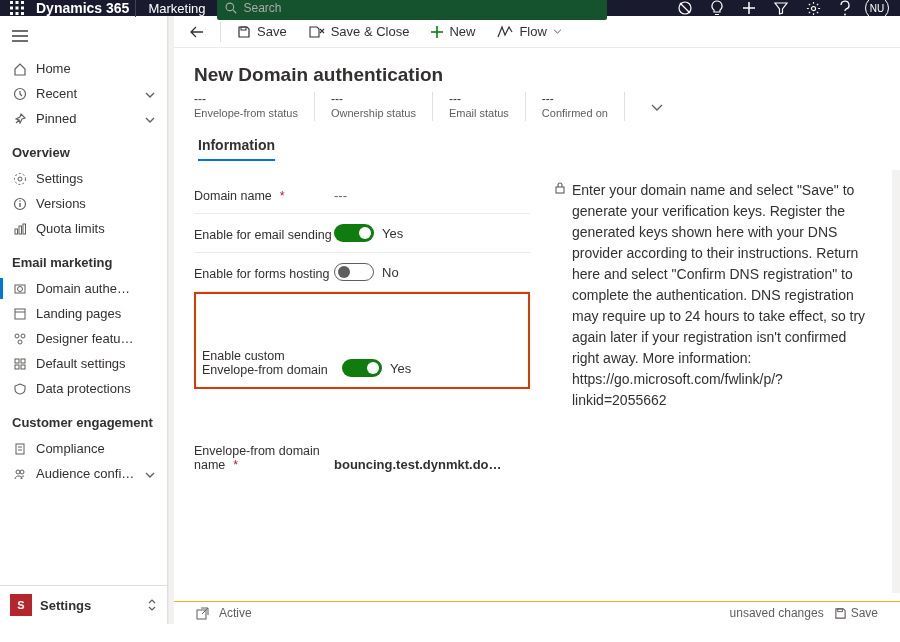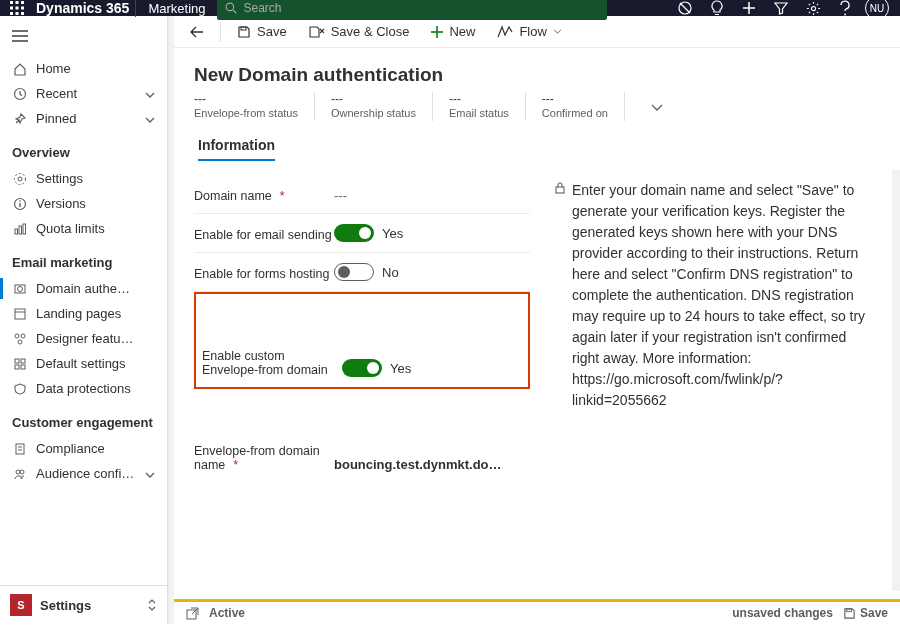--- a/index.html
+++ b/index.html
@@ -67,21 +67,21 @@
   .toggle { width:40px; height:18px; border-radius:10px; position:relative; }
   .toggle.on { background:#107c10; }
   .toggle.off { background:#fff; border:1px solid #605e5c; }
   .knob { position:absolute; width:12px; height:12px; border-radius:50%; top:3px; }
   .toggle.on .knob { background:#fff; right:3px; }
   .toggle.off .knob { background:#605e5c; left:3px; top:2px; }
 
   .red-box { border:2px solid #d83b01; padding:4px 0; }
   .red-box .form-row { border-bottom:none; padding:6px 6px; }
 
-  .footer { display:flex; align-items:center; gap:10px; border-top:3px solid #eab308; padding:4px 12px; font-size:12px; color:#605e5c;font-weight:bold; }
+  .footer { display:flex; align-items:center; gap:10px; border-top:1px solid #eab308; padding:4px 22px; font-size:12px; color:#605e5c; }
   .footer .spacer { flex:1; }
 
   .h-scroll-track { position:absolute; right:0; top:8px; bottom:8px; width:8px; background:#f3f2f1; }
   .content-wrap { position:relative; flex:1; display:flex; flex-direction:column; }
   svg { overflow:visible; }
 </style>
 </head>
 <body>
 
 <div class="header">

